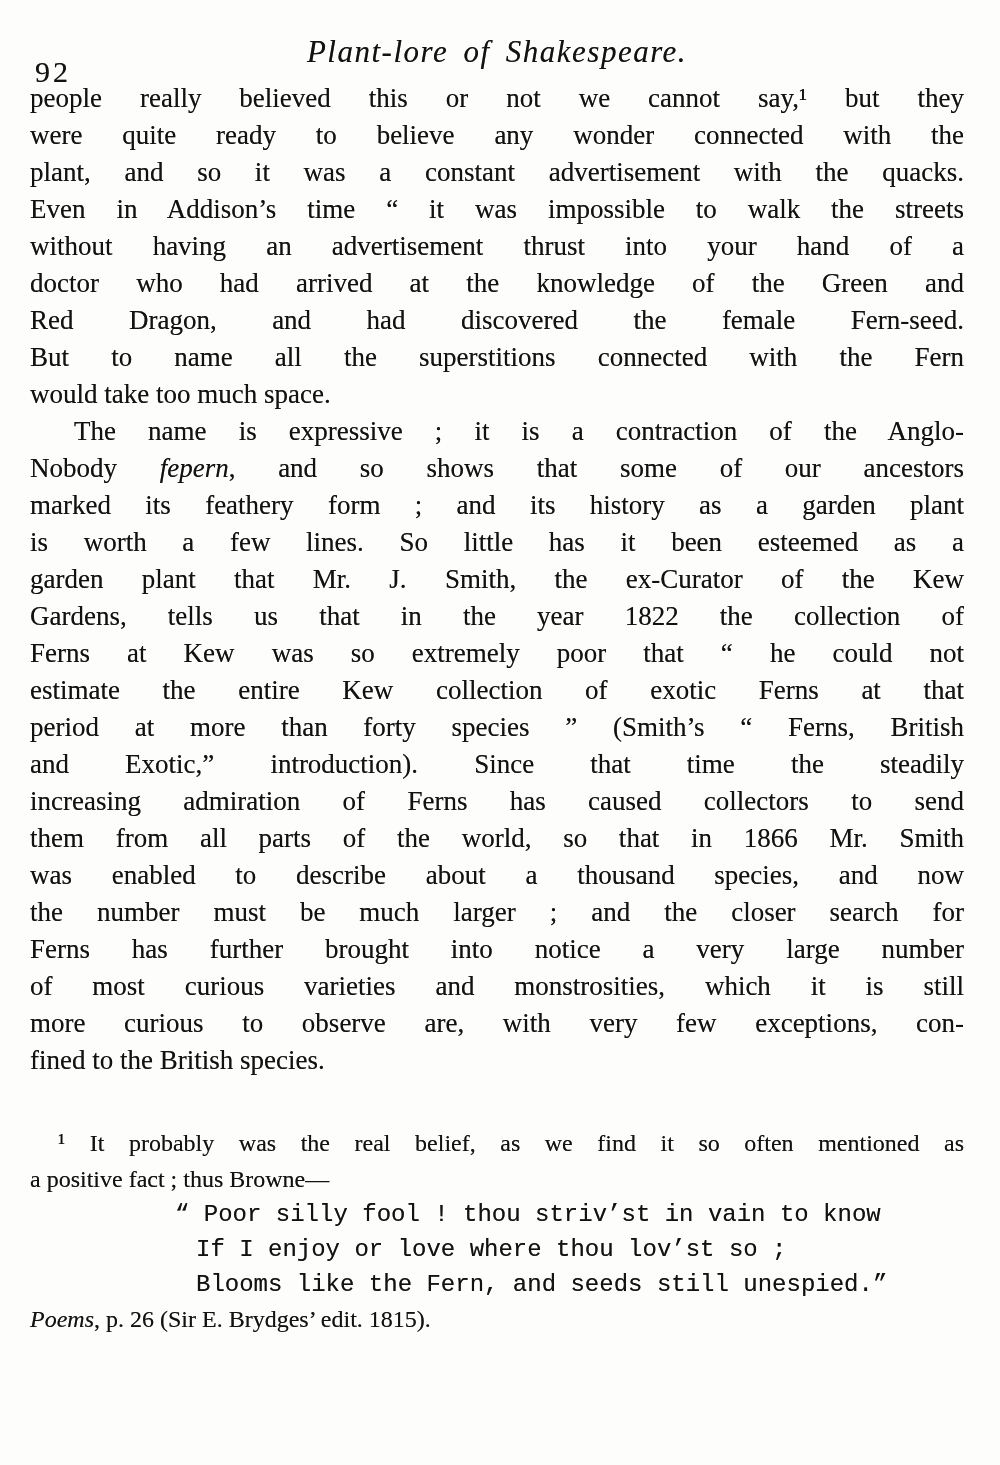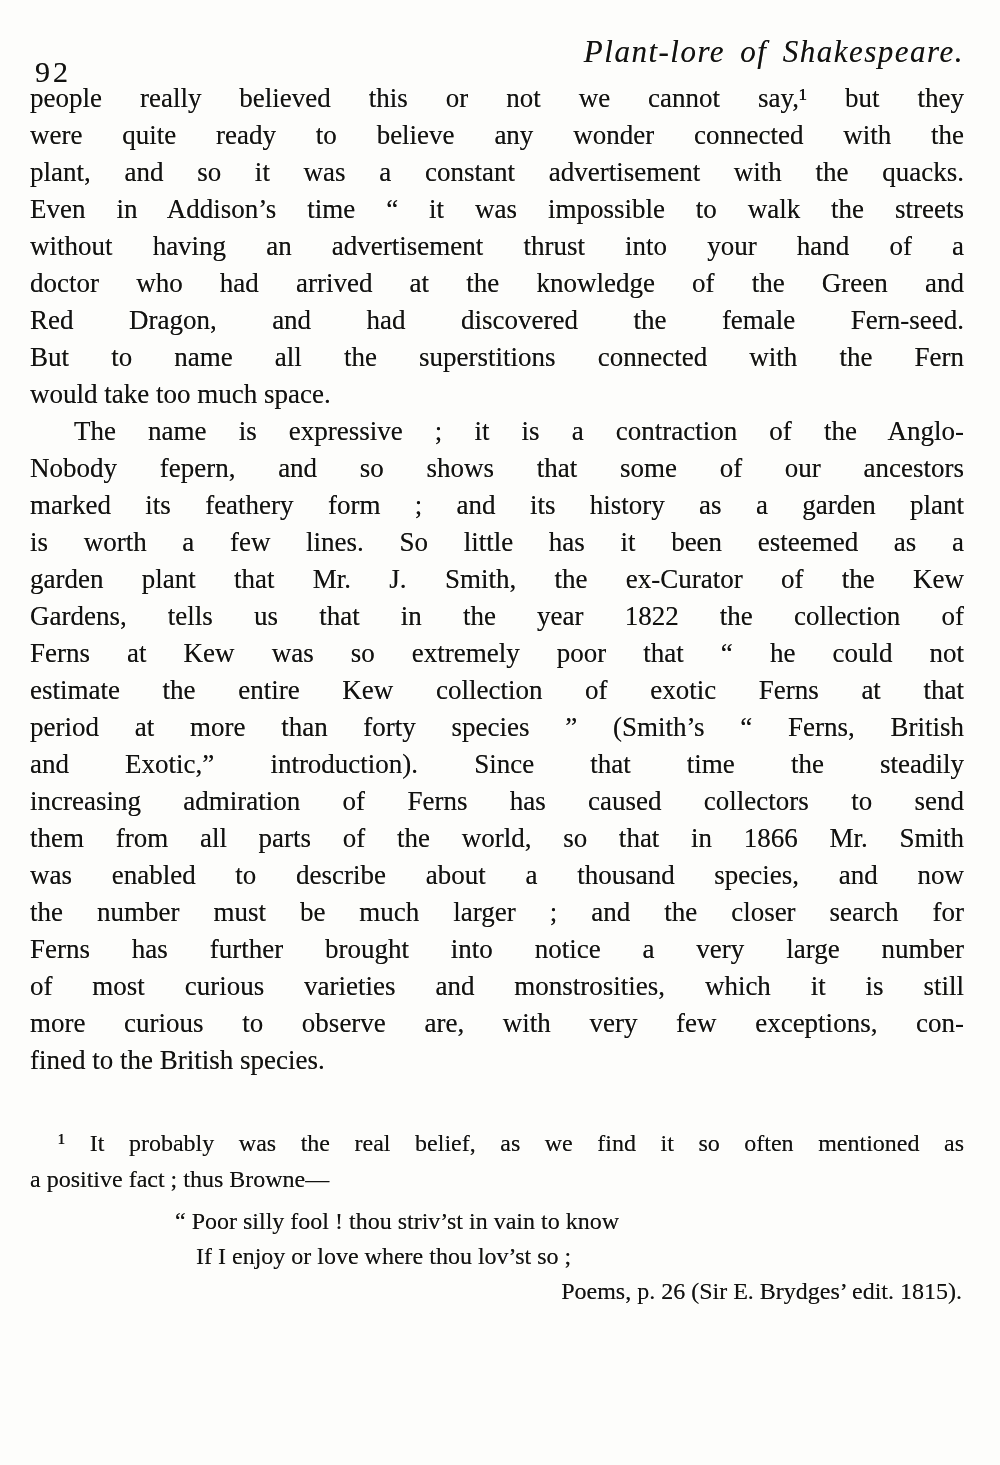--- a/index.html
+++ b/index.html
@@ -14,49 +14,49 @@
   }
   .page { padding: 34px 36px 0 30px; width: 1000px; height: 1465px; }
 
   
   .header { position: relative; height: 46px; }
   .page-num {
     position: absolute; left: 5px; top: 21px;
     font-size: 30px; letter-spacing: 3px;
   }
   .running-title {
-    display: block; text-align: right;
+    display: block; text-align: center;
     font-style: italic; font-size: 31px;
     letter-spacing: 1.5px; word-spacing: 6px;
   }
 
   
   .body-text { font-size: 27px; }
   .ln {
     line-height: 37px;
     text-align: justify;
     text-align-last: justify;
   }
   .ln.last { text-align-last: left; }
   .ln.indent { text-indent: 44px; }
-  .it { }
+  .it { font-style: italic; }
 
   
   .footnote { margin-top: 46px; font-size: 24px; }
   .footnote .ln { line-height: 36px; }
   .ln.fn-first { text-indent: 28px; margin-top: 37px; }
-  .poem { margin-top: 7px; margin-left: 145px; }
+  .poem { margin-left: 145px; font-family: Liberation Mono, monospace; }
   .poem-ln {
     font-size: 24px; line-height: 35px;
     text-align: left; text-align-last: left;
   }
   .poem-ln.cont { padding-left: 21px; }
   .attribution {
     font-size: 24px; line-height: 35px;
-    text-align: right; padding-right: 2px;
+    padding-right: 2px;
   }
 </style>
 </head>
 <body>
 
 <div class="page">
 
   <div class="header">
     <span class="page-num">92</span>
     <span class="running-title">Plant-lore of Shakespeare.</span>
@@ -99,18 +99,19 @@
 
   </div>
 
   <div class="footnote">
     <div class="ln fn-first">¹ It probably was the real belief, as we find it so often mentioned as</div>
     <div class="ln last">a positive fact ; thus Browne—</div>
 
     <div class="poem">
       <div class="poem-ln">“ Poor silly fool ! thou striv’st in vain to know</div>
       <div class="poem-ln cont">If I enjoy or love where thou lov’st so ;</div>
+      <div class="poem-ln cont">Blooms like the Fern, and seeds still unespied.”</div>
     </div>
 
     <div class="attribution"><span class="it">Poems</span><span>, p. 26 (Sir E. Brydges’ edit. 1815).</span></div>
   </div>
 
 </div>
 
 </body></html>

